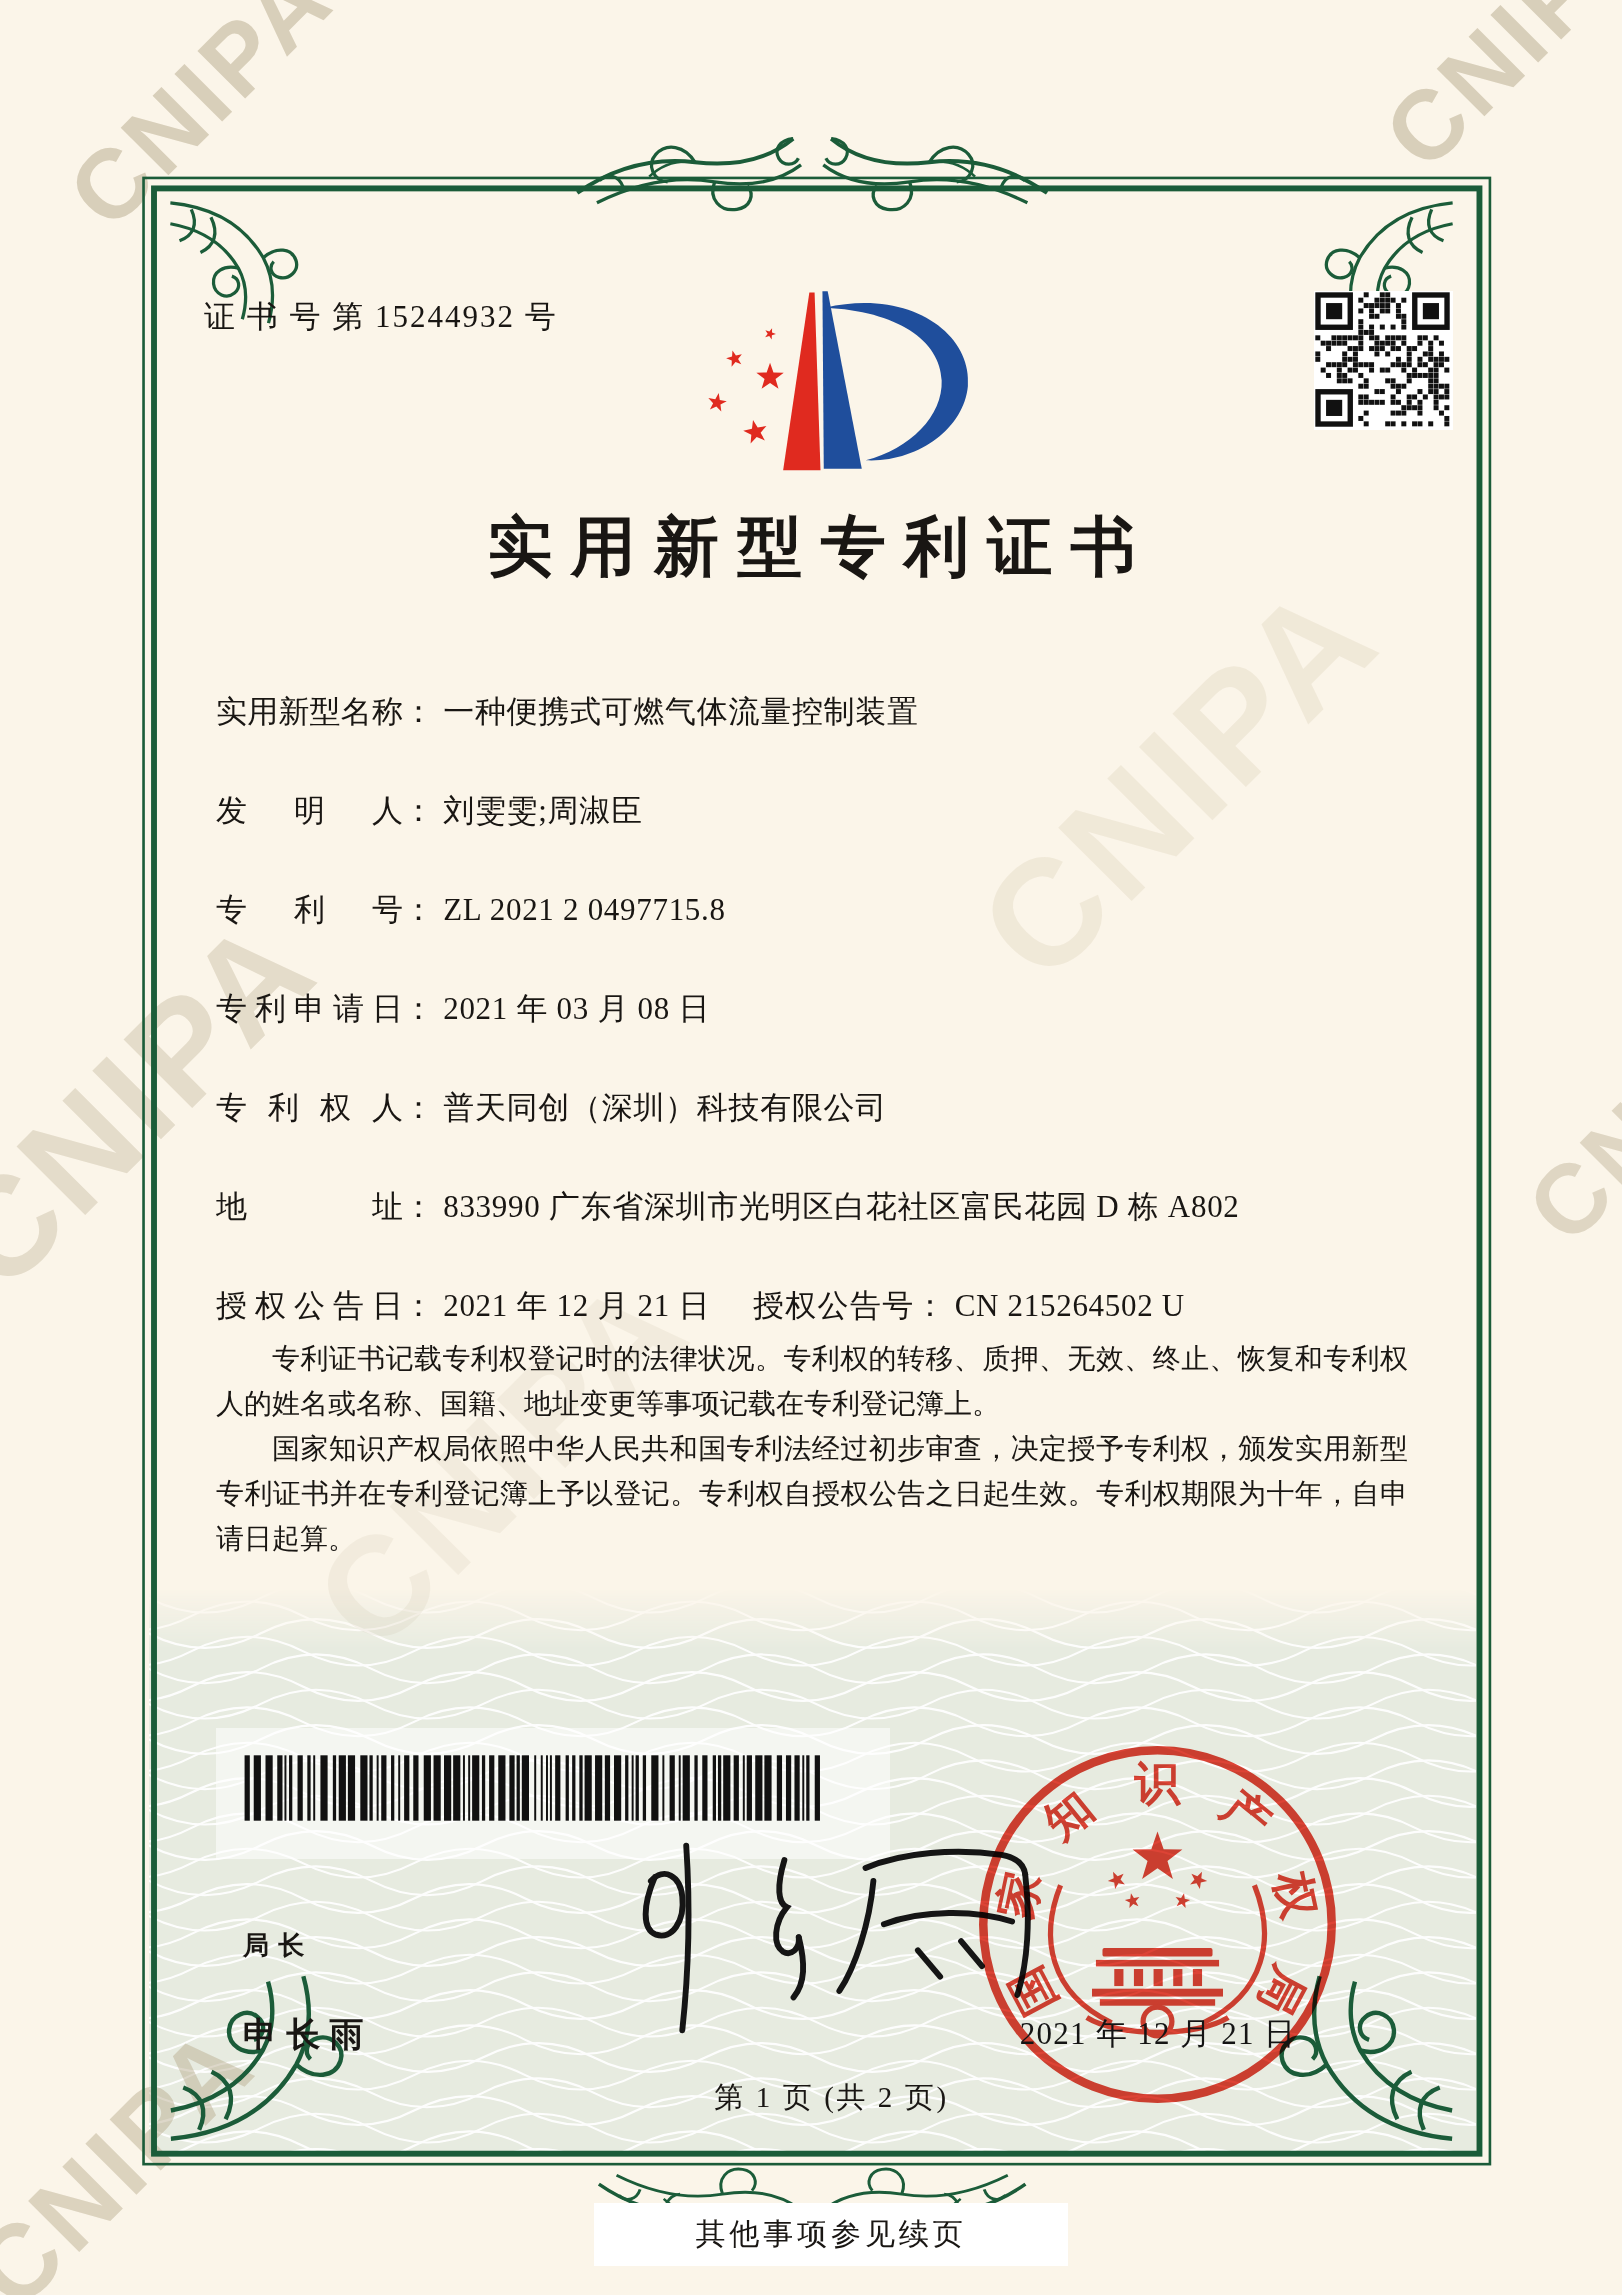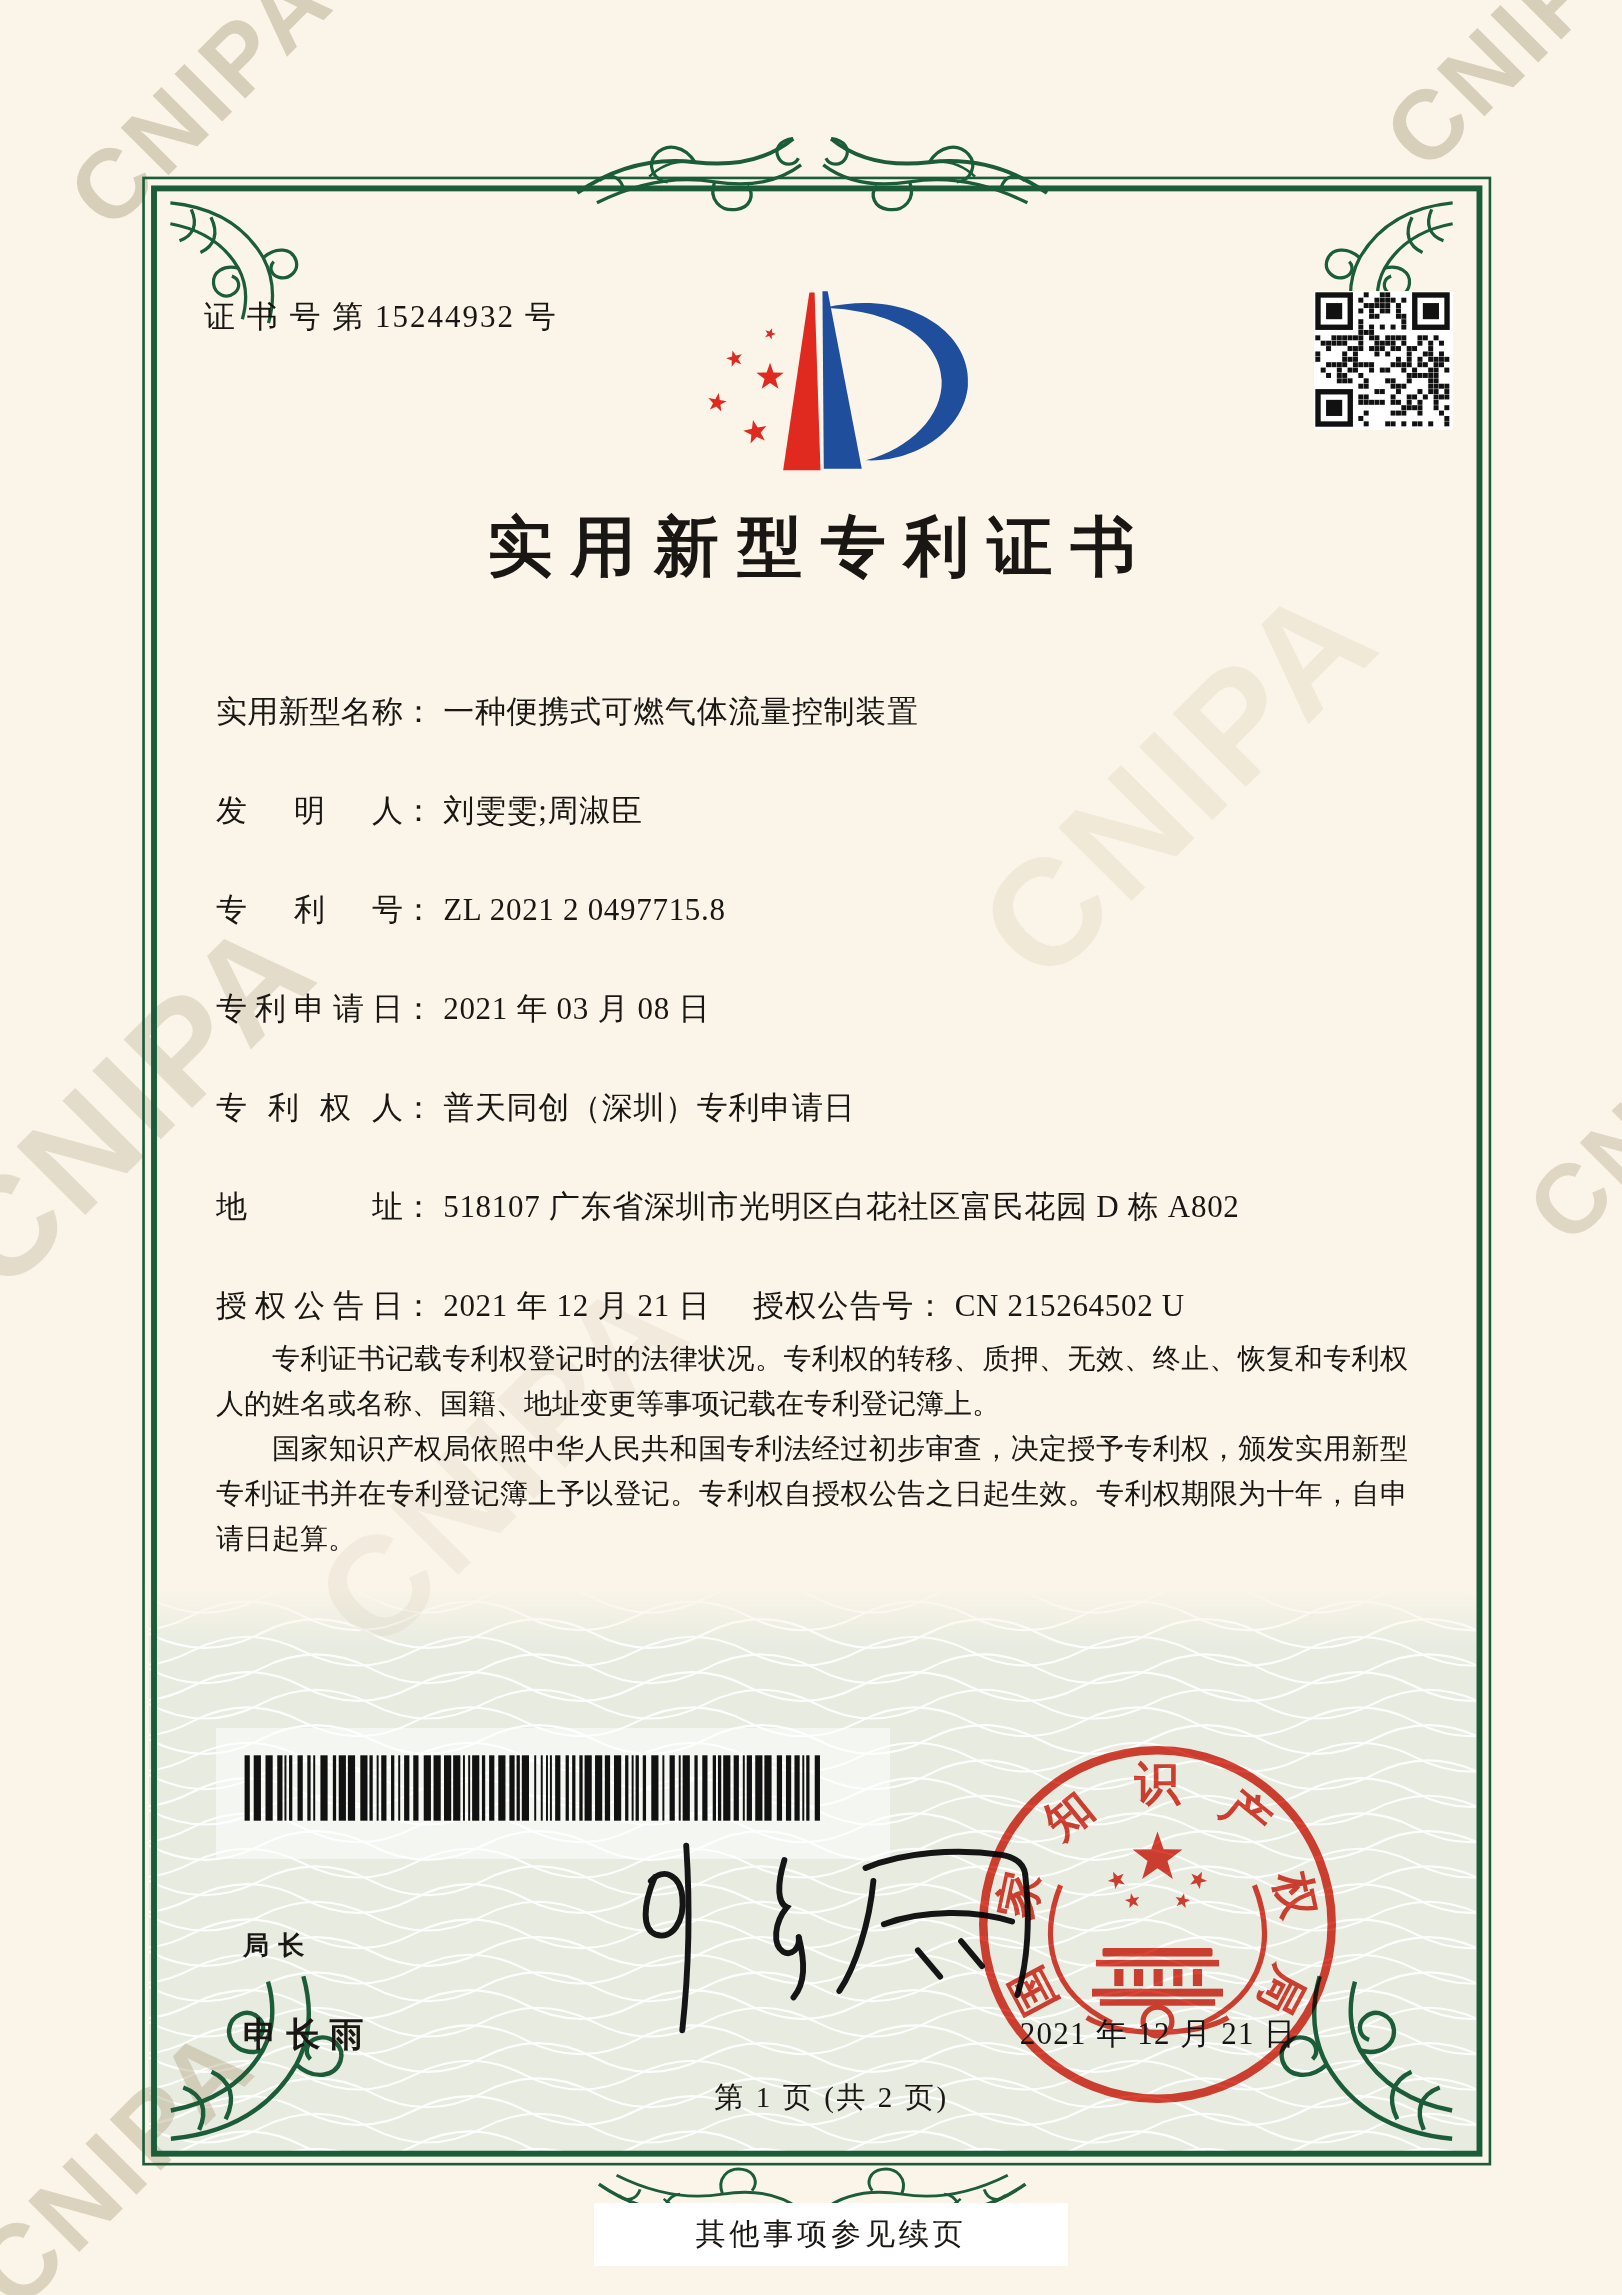--- a/index.html
+++ b/index.html
@@ -408,26 +408,26 @@
       <span class="fvalue">ZL 2021 2 0497715.8</span>
   </div>
   <div class="frow">
     <span class="flabel">专利申请日</span>
       <span class="fcolon">：</span>
       <span class="fvalue">2021 年 03 月 08 日</span>
   </div>
   <div class="frow">
     <span class="flabel">专利权人</span>
       <span class="fcolon">：</span>
-      <span class="fvalue">普天同创（深圳）专利申请日</span>
+      <span class="fvalue">普天同创（深圳）科技有限公司</span>
   </div>
   <div class="frow">
     <span class="flabel">地址</span>
       <span class="fcolon">：</span>
-      <span class="fvalue">518107 广东省深圳市光明区白花社区富民花园 D 栋 A802</span>
+      <span class="fvalue">833990 广东省深圳市光明区白花社区富民花园 D 栋 A802</span>
   </div>
   <div class="frow">
     <span class="flabel">授权公告日</span>
       <span class="fcolon">：</span>
       <span class="fvalue">2021 年 12 月 21 日</span>
     <span class="gpair2">
       <span class="glabel">授权公告号</span>
         <span class="fcolon">：</span>
         <span class="fvalue">CN 215264502 U</span>
     </span>

